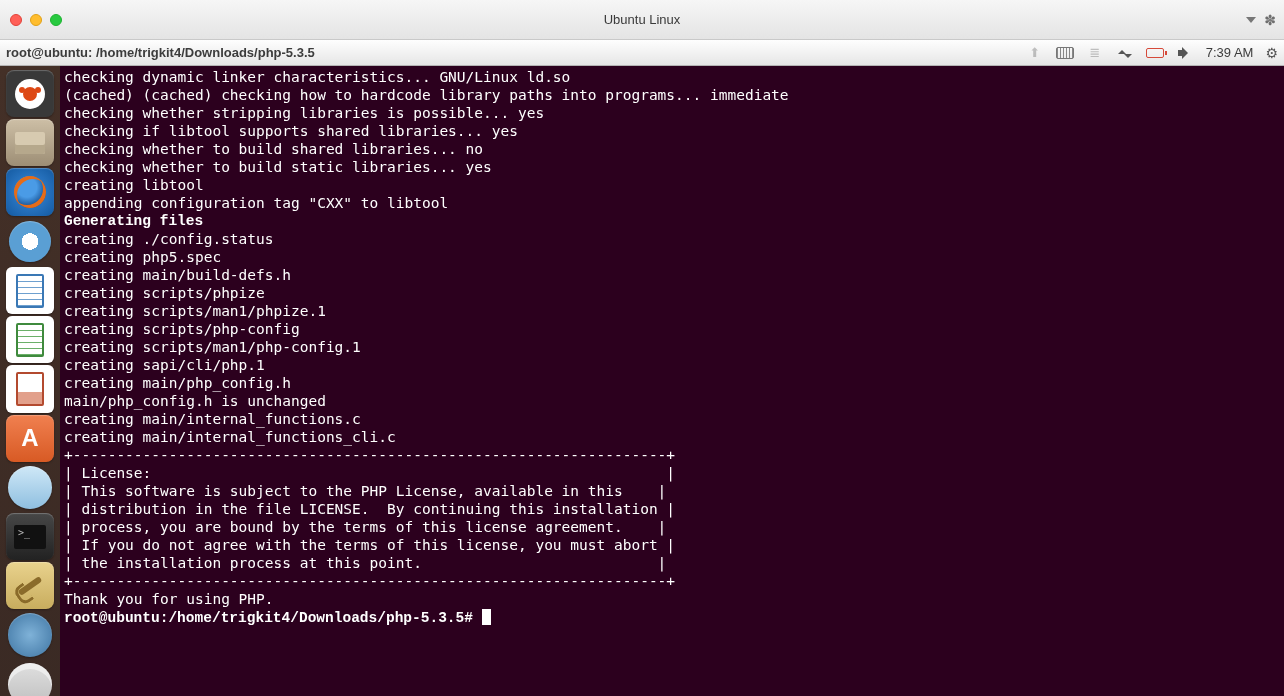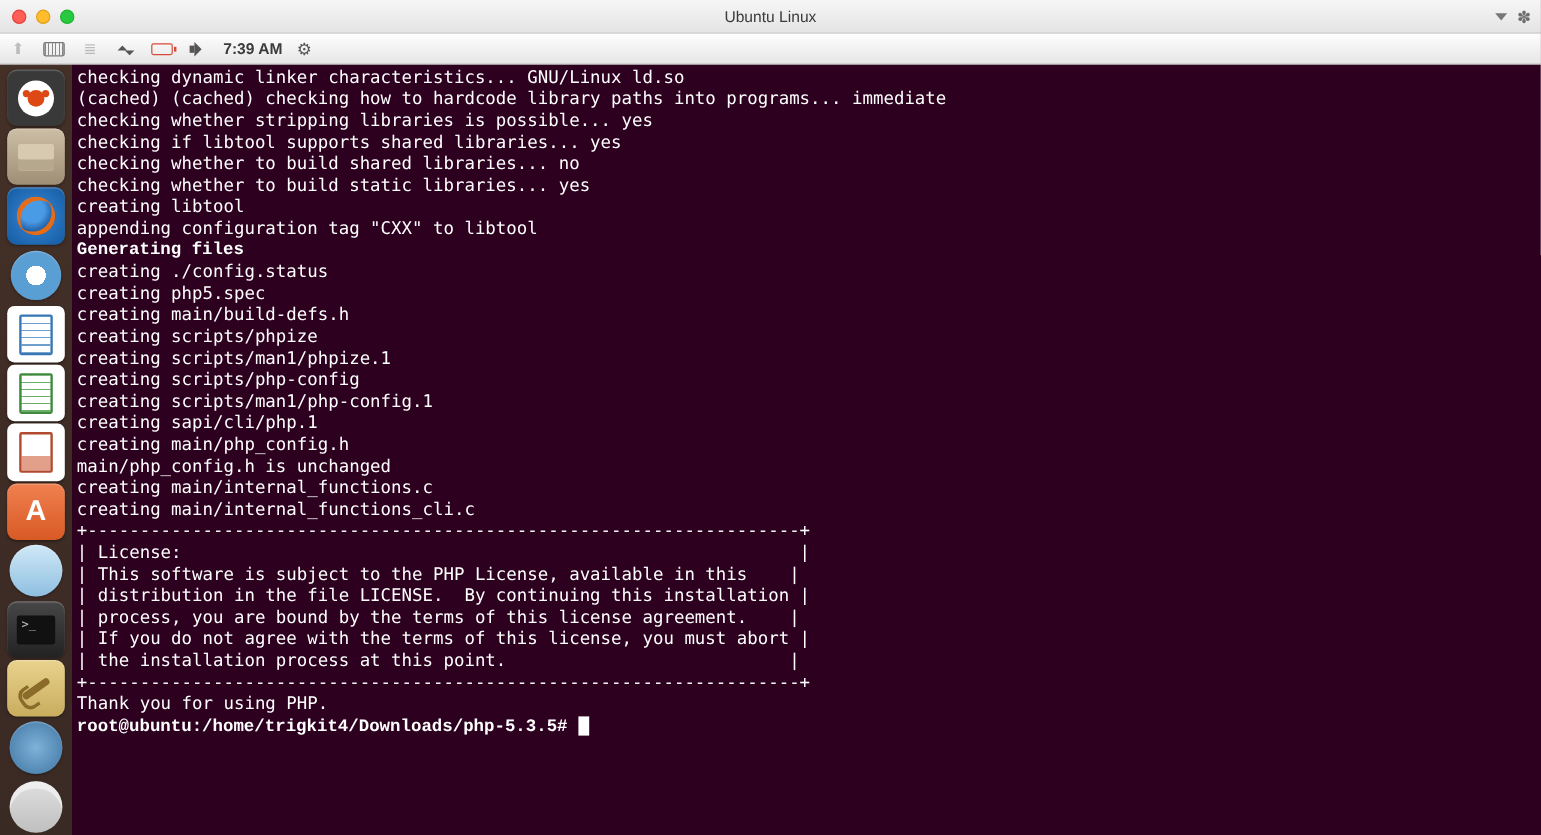--- a/index.html
+++ b/index.html
@@ -1,34 +1,34 @@
 <!DOCTYPE html>
 <html><head>
 <meta charset="utf-8">
 <style>
 * { margin:0; padding:0; box-sizing:border-box; }
 body { width:1284px; height:696px; font-family:"Helvetica Neue",Arial,sans-serif; background:#f0f0f0; overflow:hidden; }
 
 
-.mac-titlebar { height:28px; background:linear-gradient(#f6f6f6,#e4e4e4); border-bottom:1px solid #c9c9c9; display:flex; align-items:center; position:relative; }
+.mac-titlebar { height:40px; background:linear-gradient(#f6f6f6,#e4e4e4); border-bottom:1px solid #c9c9c9; display:flex; align-items:center; position:relative; }
 .traffic-lights { display:flex; gap:8px; padding-left:10px; }
 .tl { width:12px; height:12px; border-radius:50%; }
 .tl.red { background:#ff5f57; border:1px solid #e24238; }
 .tl.yellow { background:#ffbd2e; border:1px solid #e1a117; }
 .tl.green { background:#28c940; border:1px solid #1db430; }
 .mac-title { position:absolute; left:50%; transform:translateX(-50%); font-size:13px; color:#3a3a3a; }
 .mac-right { position:absolute; right:8px; display:flex; gap:8px; align-items:center; }
 .chev { width:0; height:0; border-left:5px solid transparent; border-right:5px solid transparent; border-top:6px solid #777; }
 .gear { font-size:14px; color:#6e6e6e; }
 
 
 .panel { height:26px; background:linear-gradient(#fefefe,#e6e6e6); border-bottom:1px solid #b4b4b4; display:flex; align-items:center; font-size:13px; color:#3c3c3c; padding:0 6px; justify-content:space-between; }
 .panel-left { font-weight:700; display:flex; align-items:center; }
 .panel-right { display:flex; align-items:center; gap:12px; color:#5a5a5a; }
-.panel-right .time { font-weight:700; color:#3c3c3c; }
+.panel-right .time { font-weight:400; color:#3c3c3c; }
 .ind { display:inline-flex; align-items:center; justify-content:center; width:18px; height:16px; }
 .bat { width:20px; height:10px; border:1.5px solid #d64a3a; border-radius:2px; position:relative; }
 .bat:after { content:""; position:absolute; right:-4px; top:2px; width:2px; height:4px; background:#d64a3a; }
 .updown { position:relative; width:14px; height:14px; }
 .updown:before { content:""; position:absolute; left:0; top:0; border:4px solid transparent; border-bottom-color:#555; }
 .updown:after { content:""; position:absolute; right:0; bottom:-2px; border:4px solid transparent; border-top-color:#555; }
 .snd { width:14px; height:12px; position:relative; }
 .snd:before { content:""; position:absolute; left:0; top:3px; width:4px; height:6px; background:#555; }
 .snd:after { content:""; position:absolute; left:4px; top:0; border:6px solid transparent; border-left-color:#555; border-right:0; }
 .cog { font-size:14px; color:#555; }
@@ -74,20 +74,21 @@
     <div class="tl green"></div>
   </div>
   <div class="mac-title">Ubuntu Linux</div>
   <div class="mac-right">
     <span class="chev"></span>
     <span class="gear">✽</span>
   </div>
 </div>
 
 <div class="panel">
+  <div class="panel-left">root@ubuntu: /home/trigkit4/Downloads/php-5.3.5</div>
   <div class="panel-right">
     <span class="ind" style="opacity:.35">⬆</span>
     <span class="ind">
         <span class="kbd"></span>
       </span>
     <span class="ind" style="opacity:.35">≣</span>
     <span class="ind">
         <span class="updown"></span>
       </span>
     <span class="ind">

